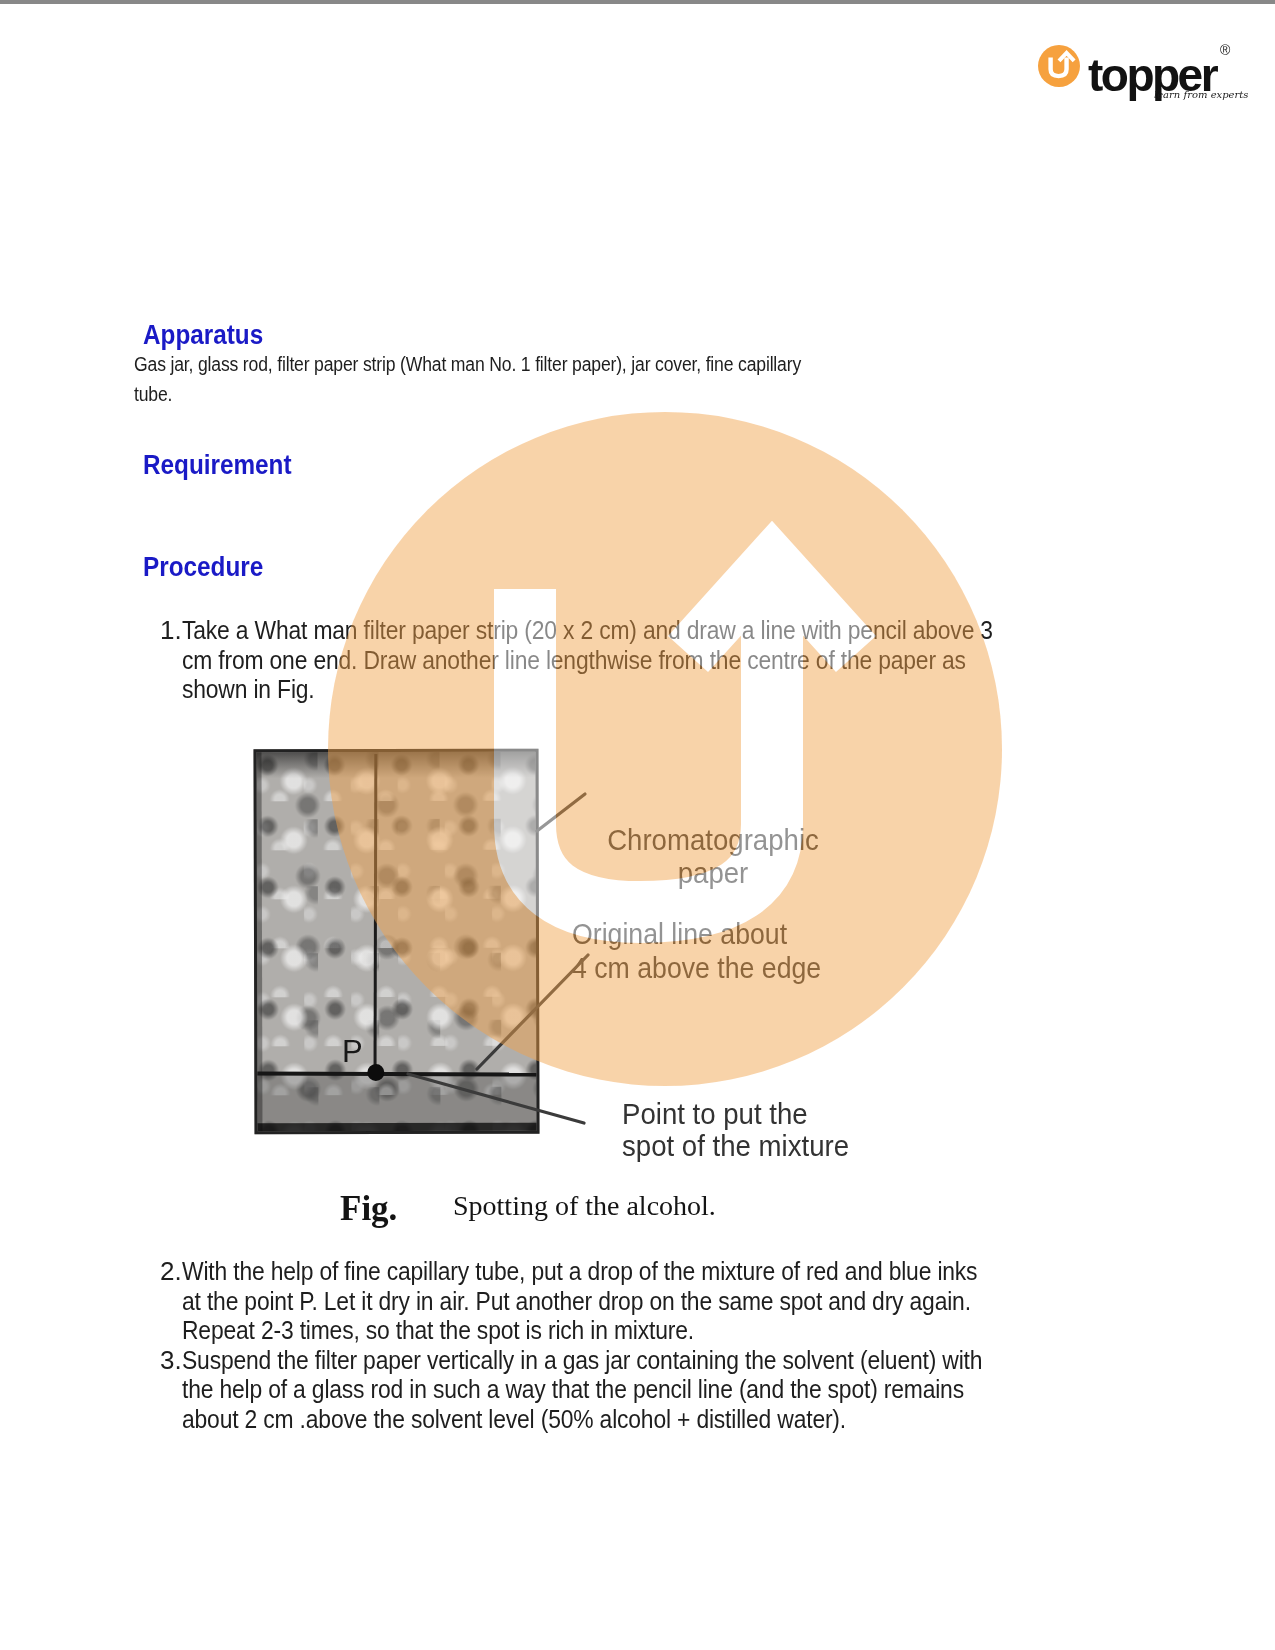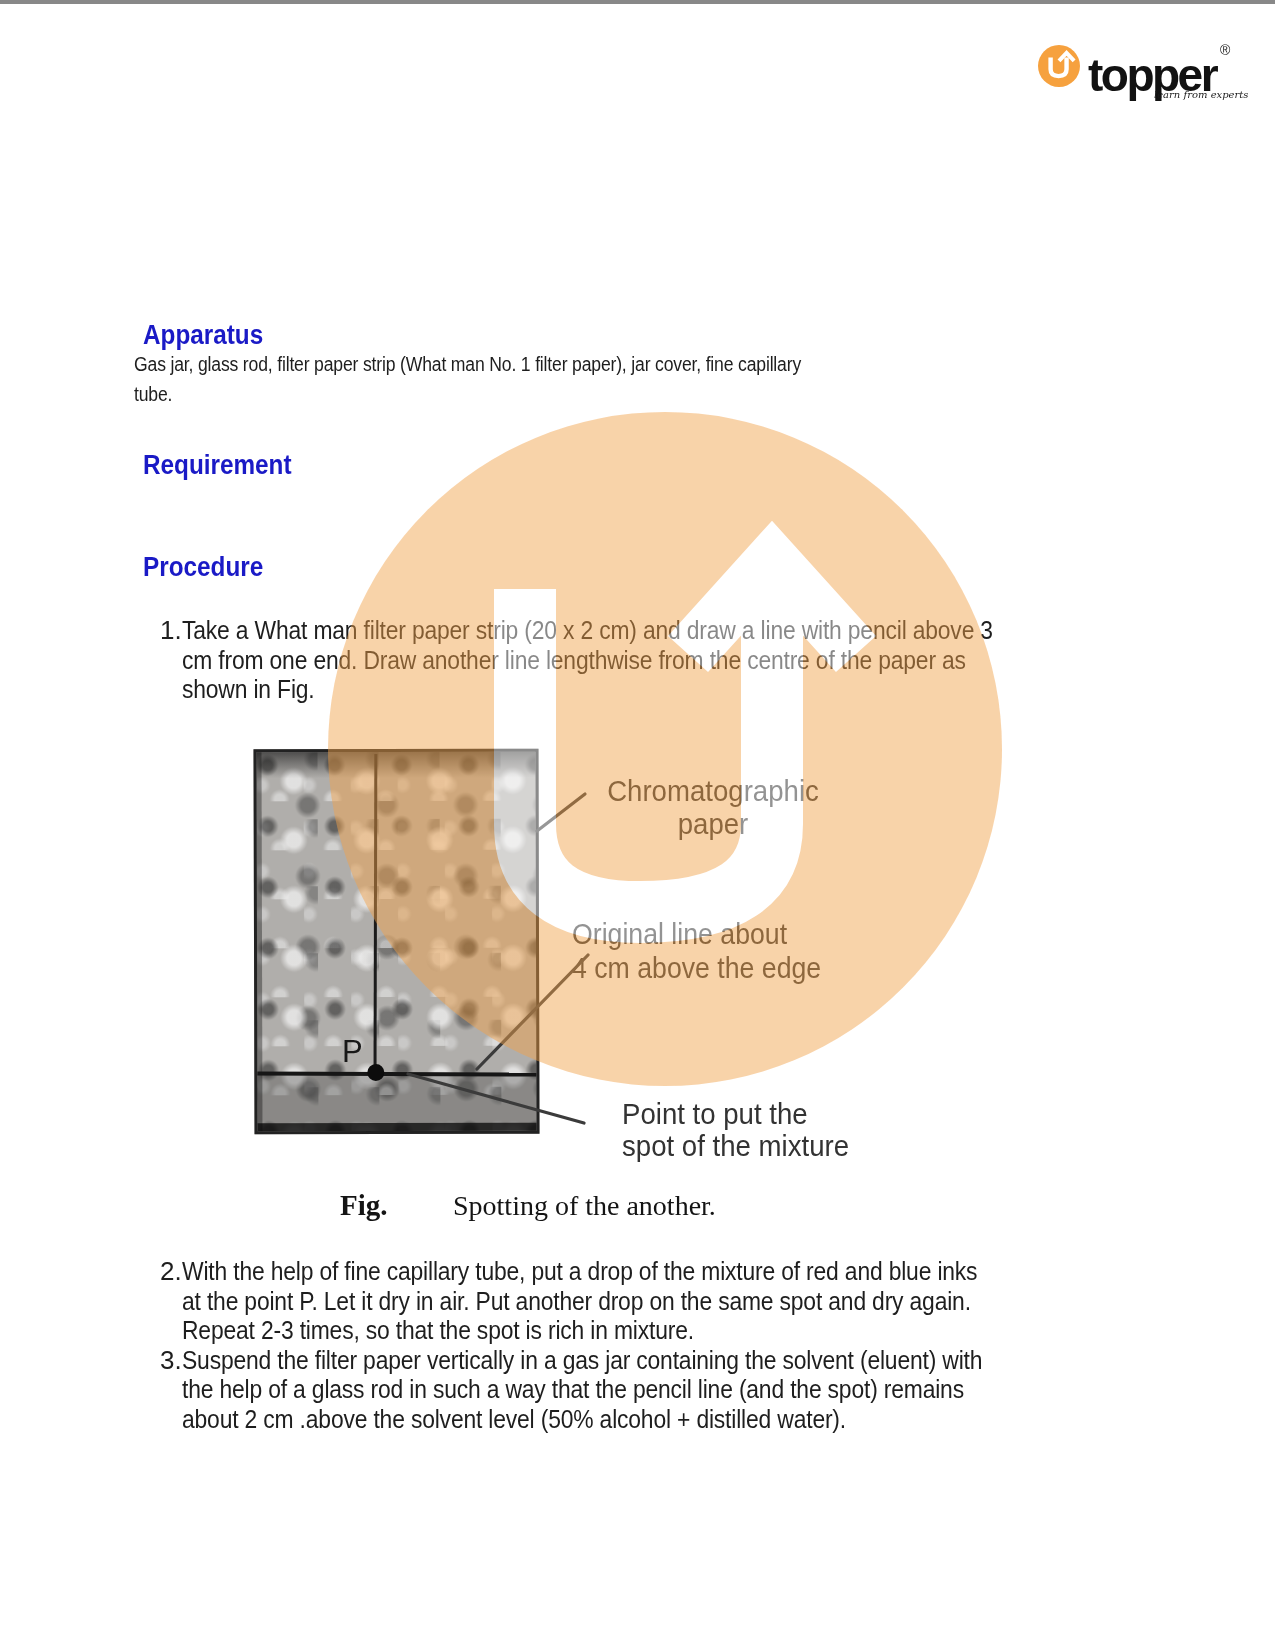--- a/index.html
+++ b/index.html
@@ -71,26 +71,26 @@
   .vline{position:absolute; left:117px; top:2px; width:3px; height:320px;
     background:#1b1b1b; transform:rotate(.3deg);}
   .hline{position:absolute; left:0; top:320px; width:100%; height:4px;
     background:#161616; transform:rotate(.35deg);}
   .pdot{position:absolute; left:110px; top:312px; width:17px; height:17px;
     border-radius:50%; background:#0c0c0c;}
   .leads{position:absolute; left:240px; top:730px; z-index:4; pointer-events:none;}
   .p-label{position:absolute; left:342px; top:1030px; font-size:31px; color:#181818;}
   .figlabel{position:absolute; color:#333; white-space:nowrap;}
   .figlabel .fl{white-space:nowrap; transform:scaleX(.92); transform-origin:0 50%;}
-  .lbl-chrom{left:584px; top:770px; width:258px; font-size:30px; line-height:33px; text-align:center;}
+  .lbl-chrom{left:584px; top:819px; width:258px; font-size:30px; line-height:33px; text-align:center;}
   .lbl-chrom .fl{transform-origin:50% 50%;}
   .lbl-orig{left:572px; top:913px; font-size:29px; line-height:34px;}
   .lbl-point{left:622px; top:1094px; font-size:30px; line-height:32px;}
   .cap-prefix{position:absolute; left:340px; top:1185px;
-    font-family:"Liberation Serif", serif; font-weight:bold; font-size:29px; color:#141414;}
+    font-family:"Liberation Serif", serif; font-weight:bold; font-size:35px; color:#141414;}
   .cap-text{position:absolute; left:453px; top:1186px;
     font-family:"Liberation Serif", serif; font-size:28px; color:#141414;}
   
   .watermark{position:absolute; left:320px; top:400px; width:690px; height:690px;
     opacity:.47; z-index:6; pointer-events:none;}
 </style>
 </head>
 <body>
 
 <div class="page">
@@ -155,21 +155,21 @@
     <div class="fl">Original line about</div>
     <div class="fl">4 cm above the edge</div>
   </div>
 
   <div class="figlabel lbl-point">
     <div class="fl">Point to put the</div>
     <div class="fl">spot of the mixture</div>
   </div>
 
   <div class="cap-prefix">Fig.</div>
-  <div class="cap-text">Spotting of the another.</div>
+  <div class="cap-text">Spotting of the alcohol.</div>
 
   <div class="plist" style="top:1253px;">
     <div class="pitem">
       <div class="pnum">2.</div>
       <div class="plines">
         <div class="bodyline">With the help of fine capillary tube, put a drop of the mixture of red and blue inks</div>
         <div class="bodyline">at the point P. Let it dry in air. Put another drop on the same spot and dry again.</div>
         <div class="bodyline">Repeat 2-3 times, so that the spot is rich in mixture.</div>
       </div>
     </div>

